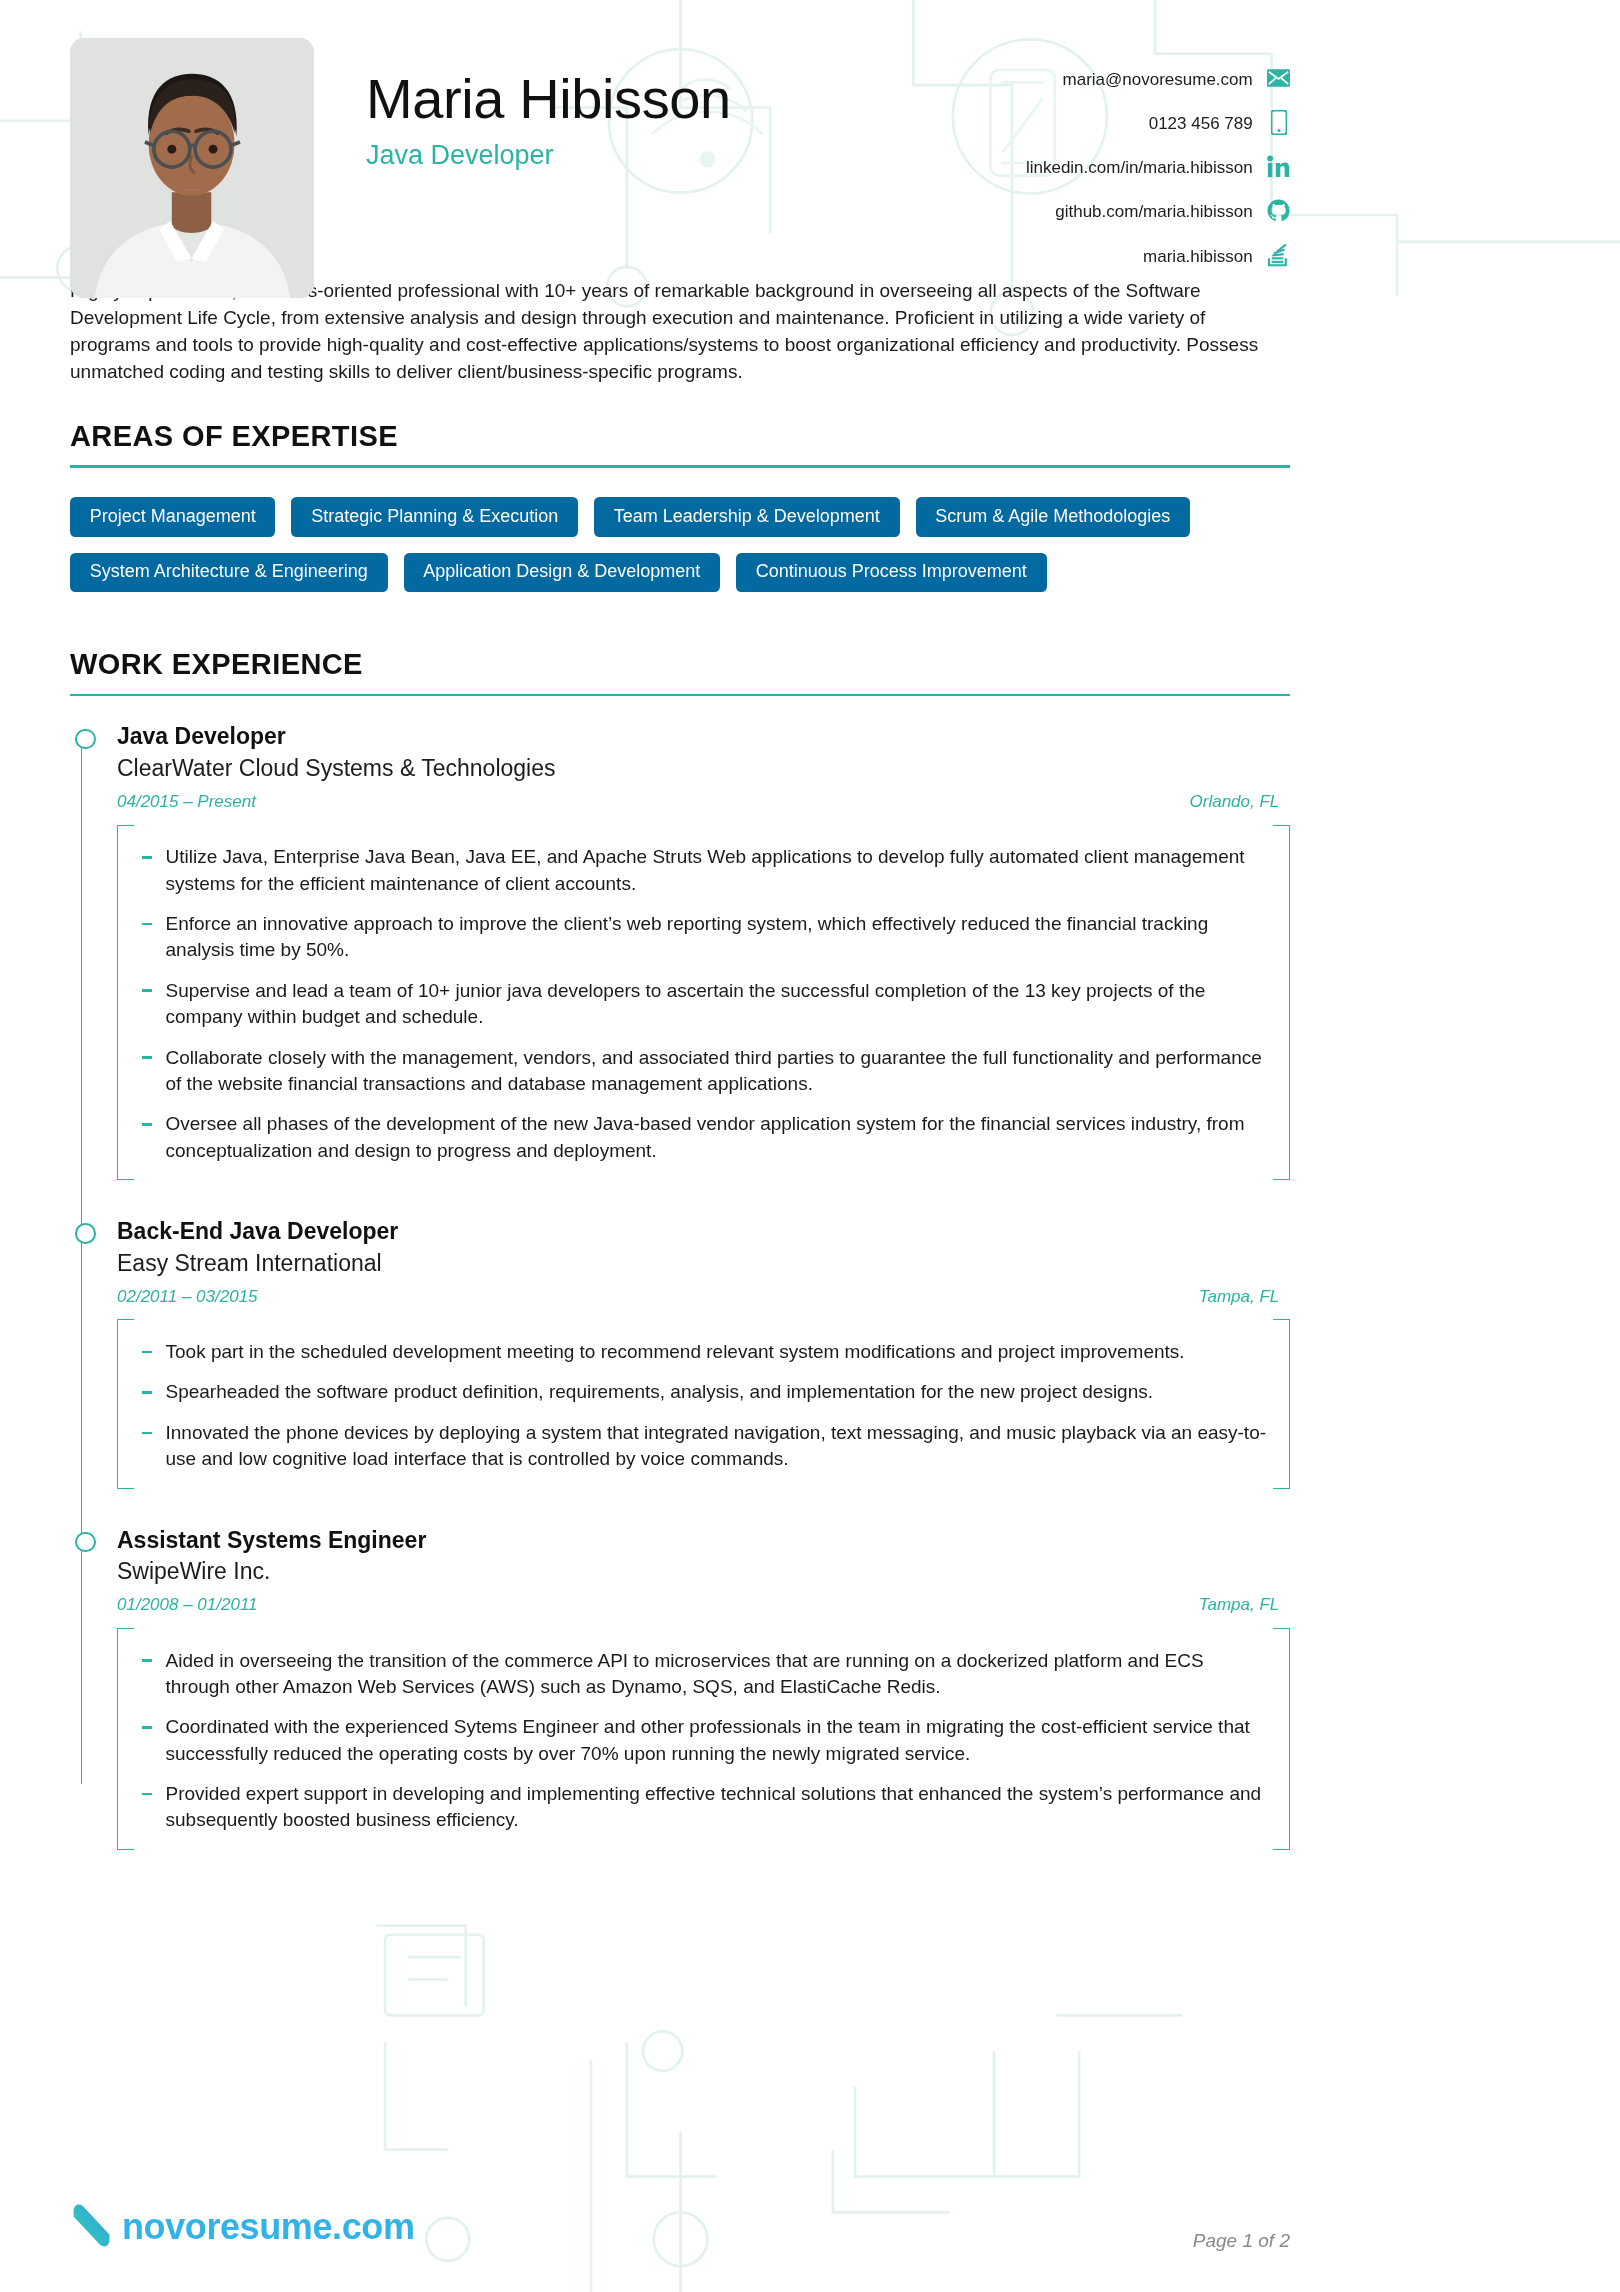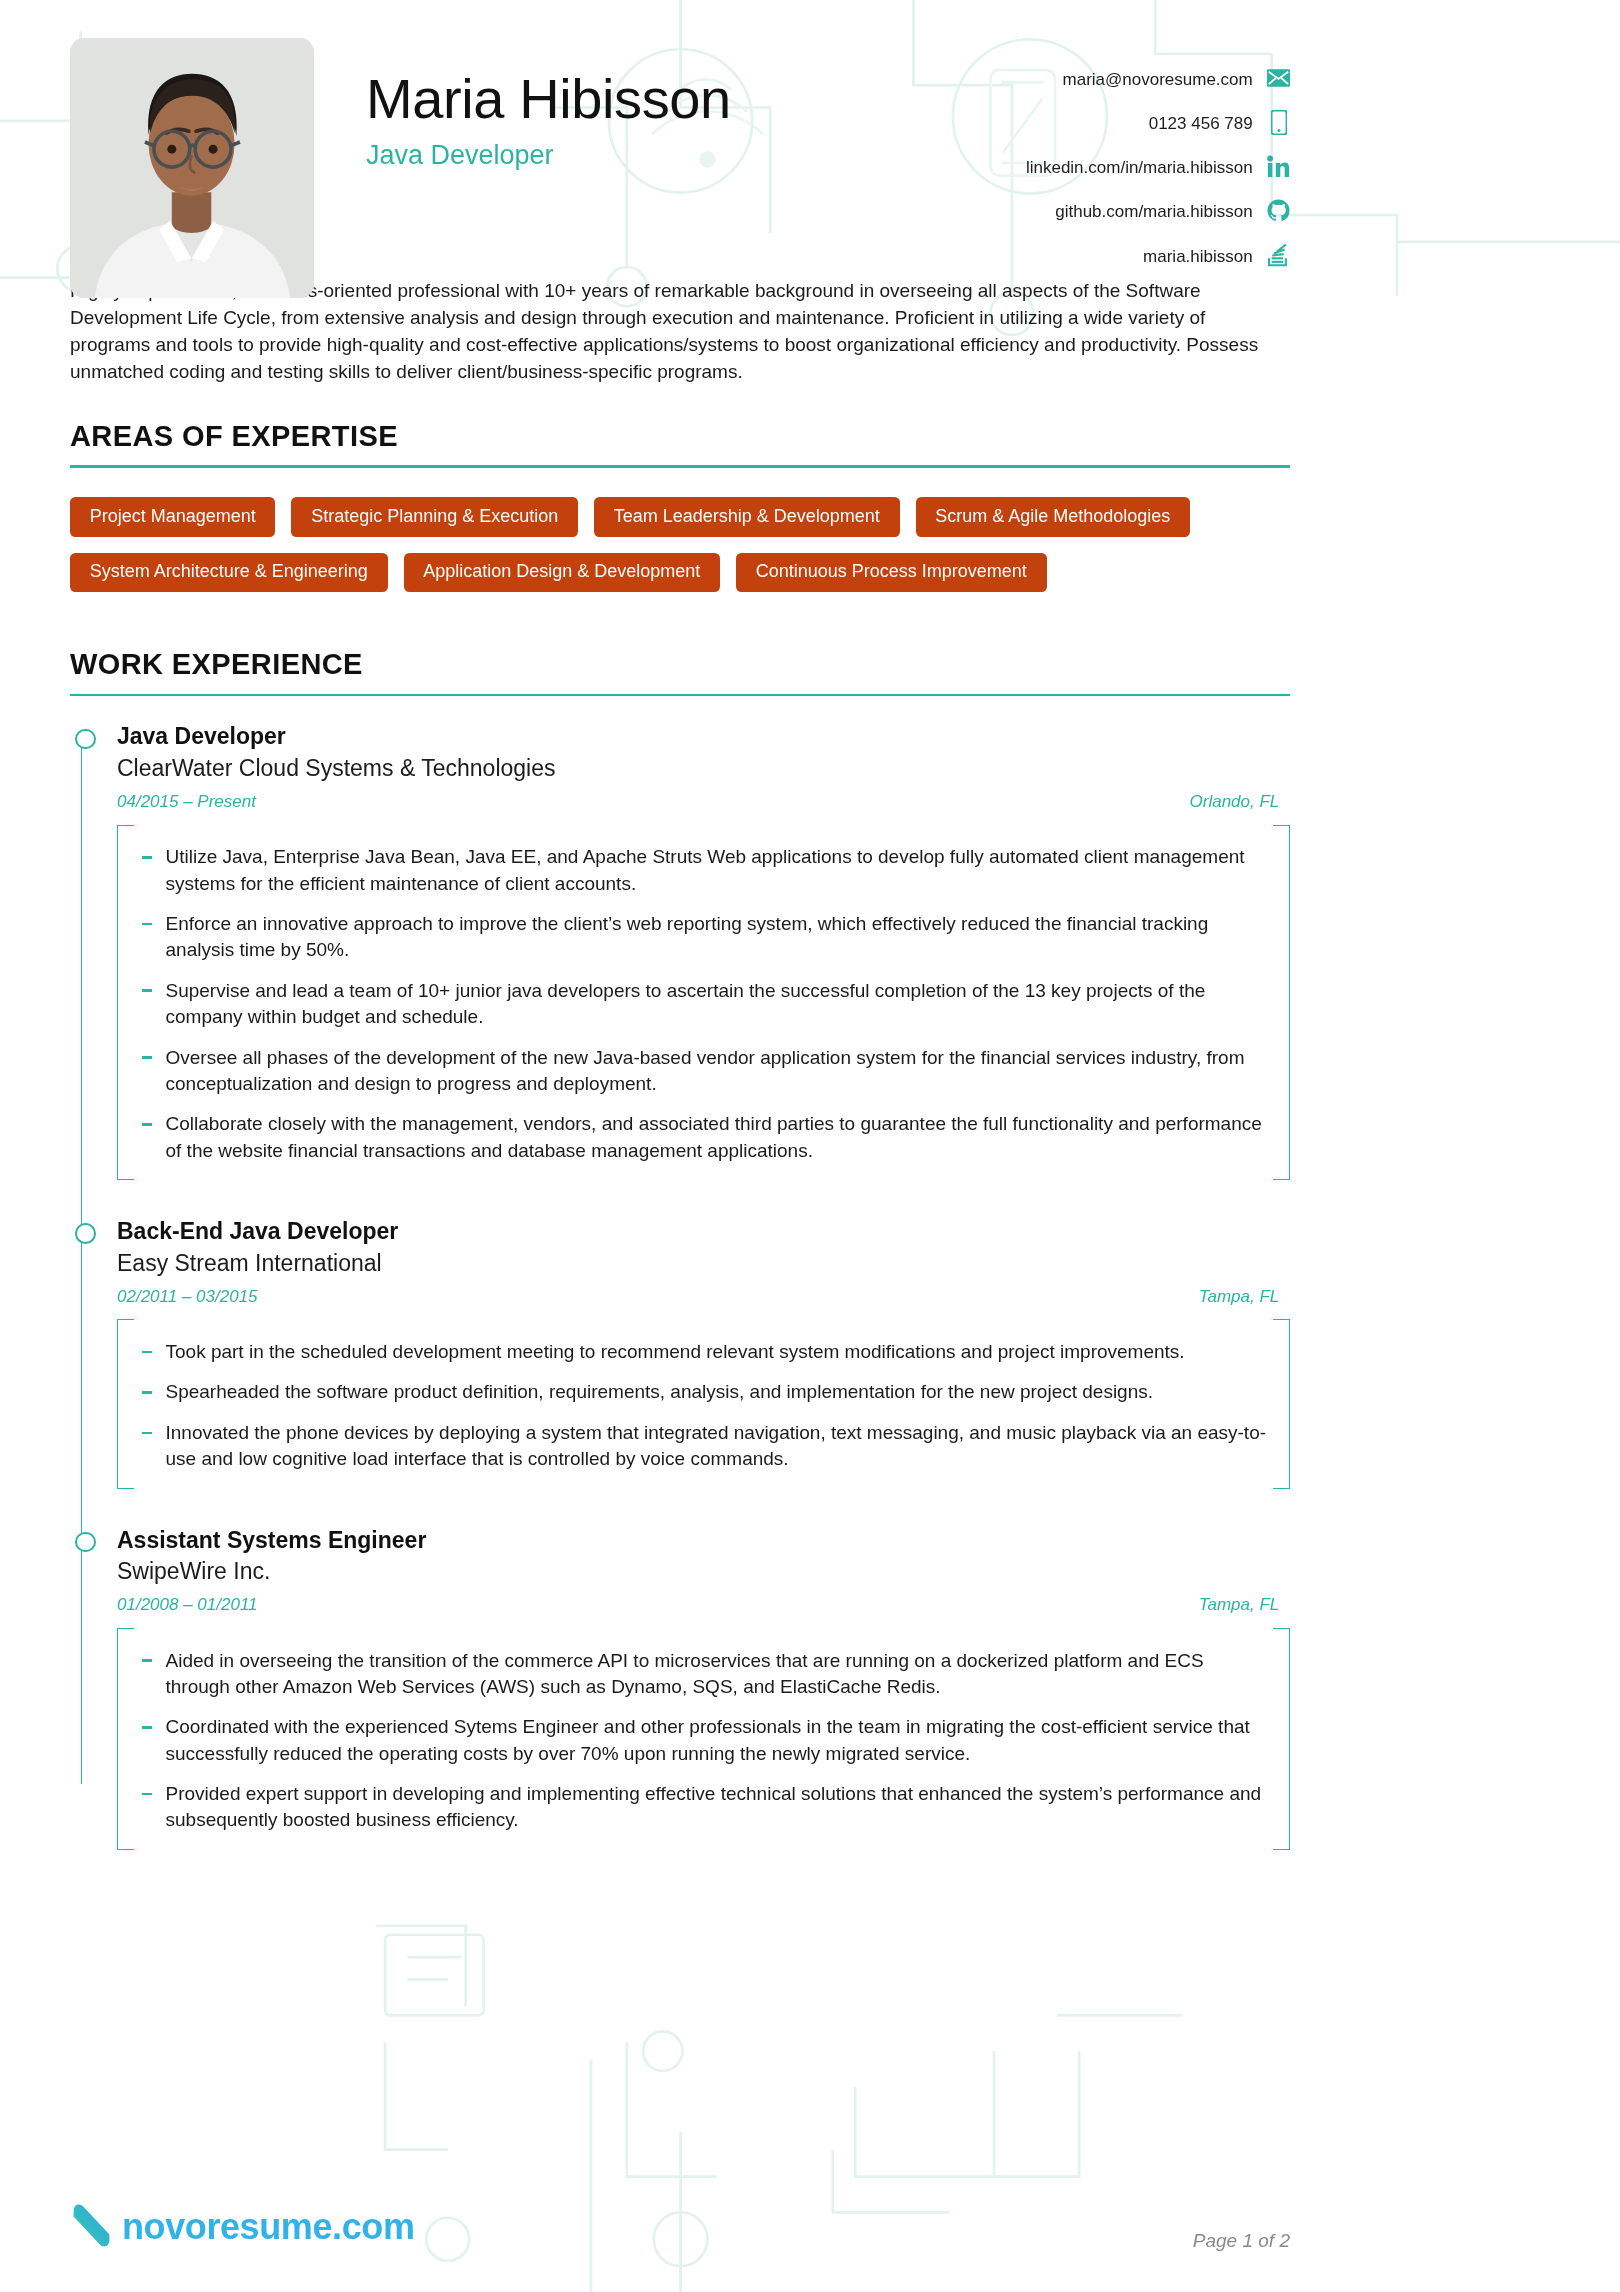--- a/index.html
+++ b/index.html
@@ -141,21 +141,21 @@
 
   
   .pill-wrap {
     display: flex;
     flex-wrap: wrap;
     gap: 16px 16px;
     margin-top: 29px;
   }
 
   .pill {
-    background: #c2410c;
+    background: #0369a1;
     color: #ffffff;
     border-radius: 5.4px;
     padding: 9.9px 19.7px 11.6px;
     font-size: 18px;
     line-height: 1;
     white-space: nowrap;
   }
 
   
   .timeline {
@@ -475,22 +475,22 @@
         <div class="job-role">Java Developer</div>
         <div class="job-company">ClearWater Cloud Systems &amp; Technologies</div>
         <div class="job-meta">
           <span>04/2015 – Present</span>
           <span>Orlando, FL</span>
         </div>
         <div class="bullets-box">
           <div class="bullet">Utilize Java, Enterprise Java Bean, Java EE, and Apache Struts Web applications to develop fully automated client management systems for the efficient maintenance of client accounts.</div>
           <div class="bullet">Enforce an innovative approach to improve the client’s web reporting system, which effectively reduced the financial tracking analysis time by 50%.</div>
           <div class="bullet">Supervise and lead a team of 10+ junior java developers to ascertain the successful completion of the 13 key projects of the company within budget and schedule.</div>
+          <div class="bullet">Collaborate closely with the management, vendors, and associated third parties to guarantee the full functionality and performance of the website financial transactions and database management applications.</div>
           <div class="bullet">Oversee all phases of the development of the new Java-based vendor application system for the financial services industry, from conceptualization and design to progress and deployment.</div>
-          <div class="bullet">Collaborate closely with the management, vendors, and associated third parties to guarantee the full functionality and performance of the website financial transactions and database management applications.</div>
         </div>
       </div>
 
       <div class="job">
         <span class="job-dot"></span>
         <div class="job-role">Back-End Java Developer</div>
         <div class="job-company">Easy Stream International</div>
         <div class="job-meta">
           <span>02/2011 – 03/2015</span>
           <span>Tampa, FL</span>

